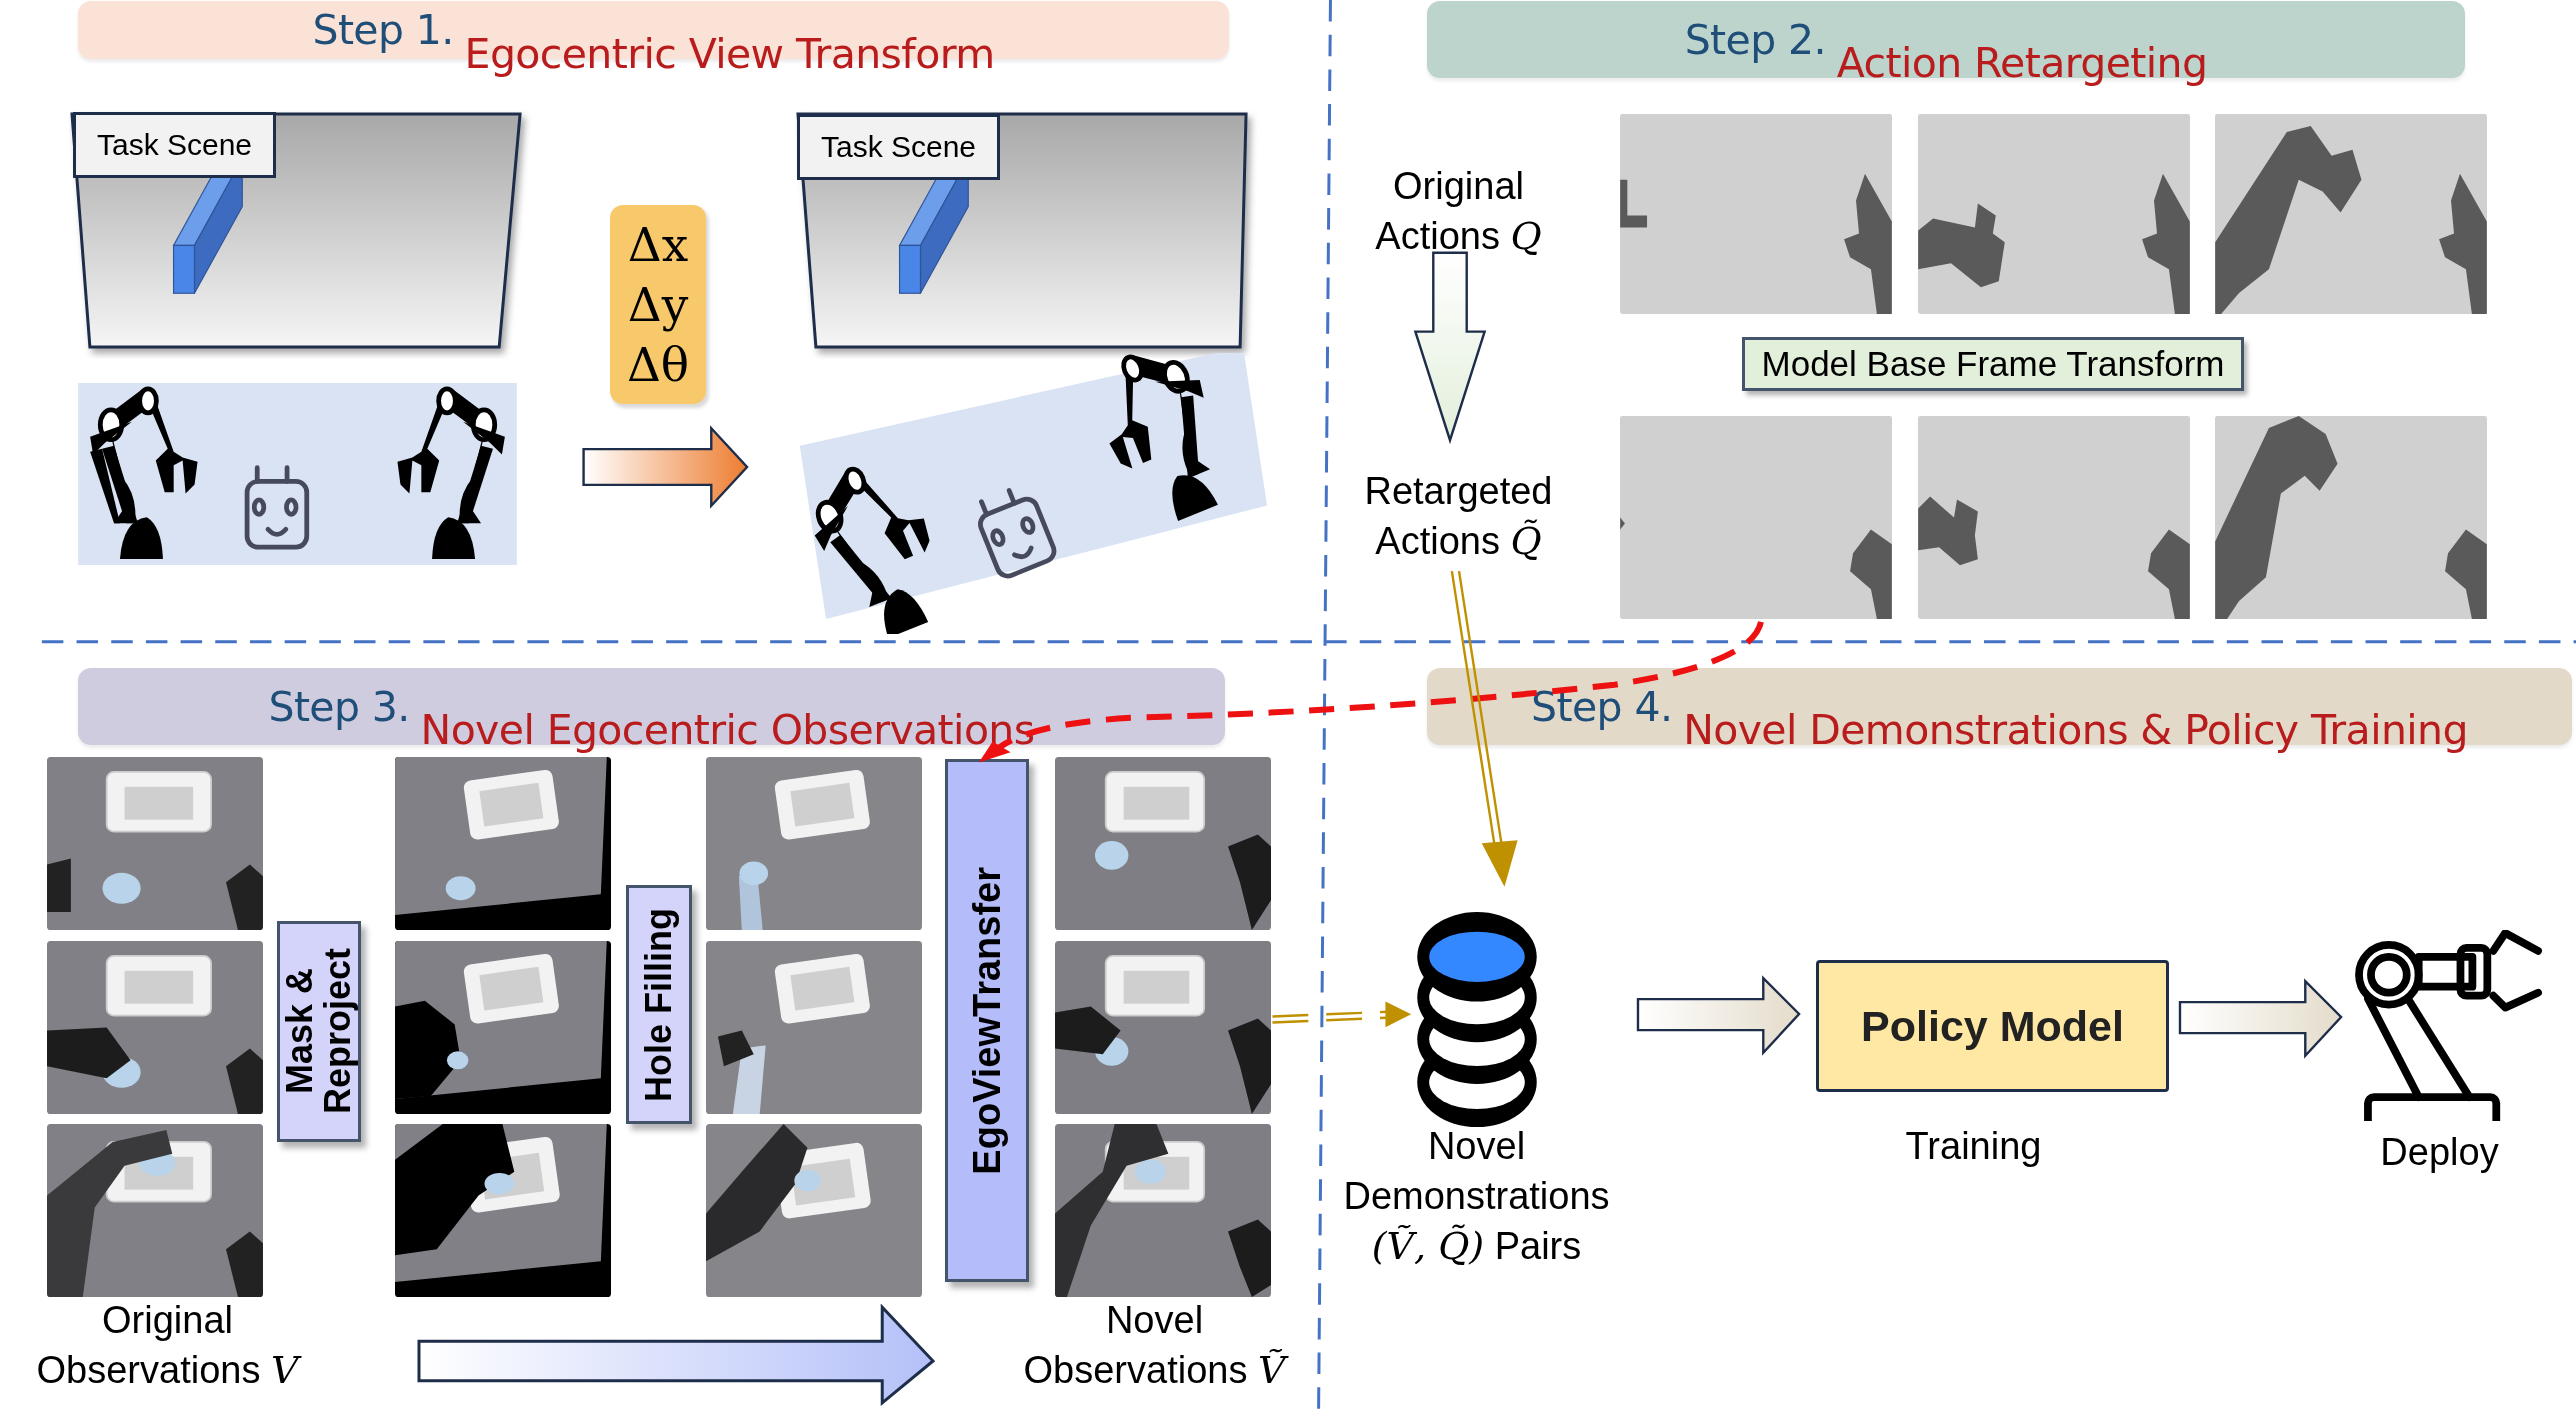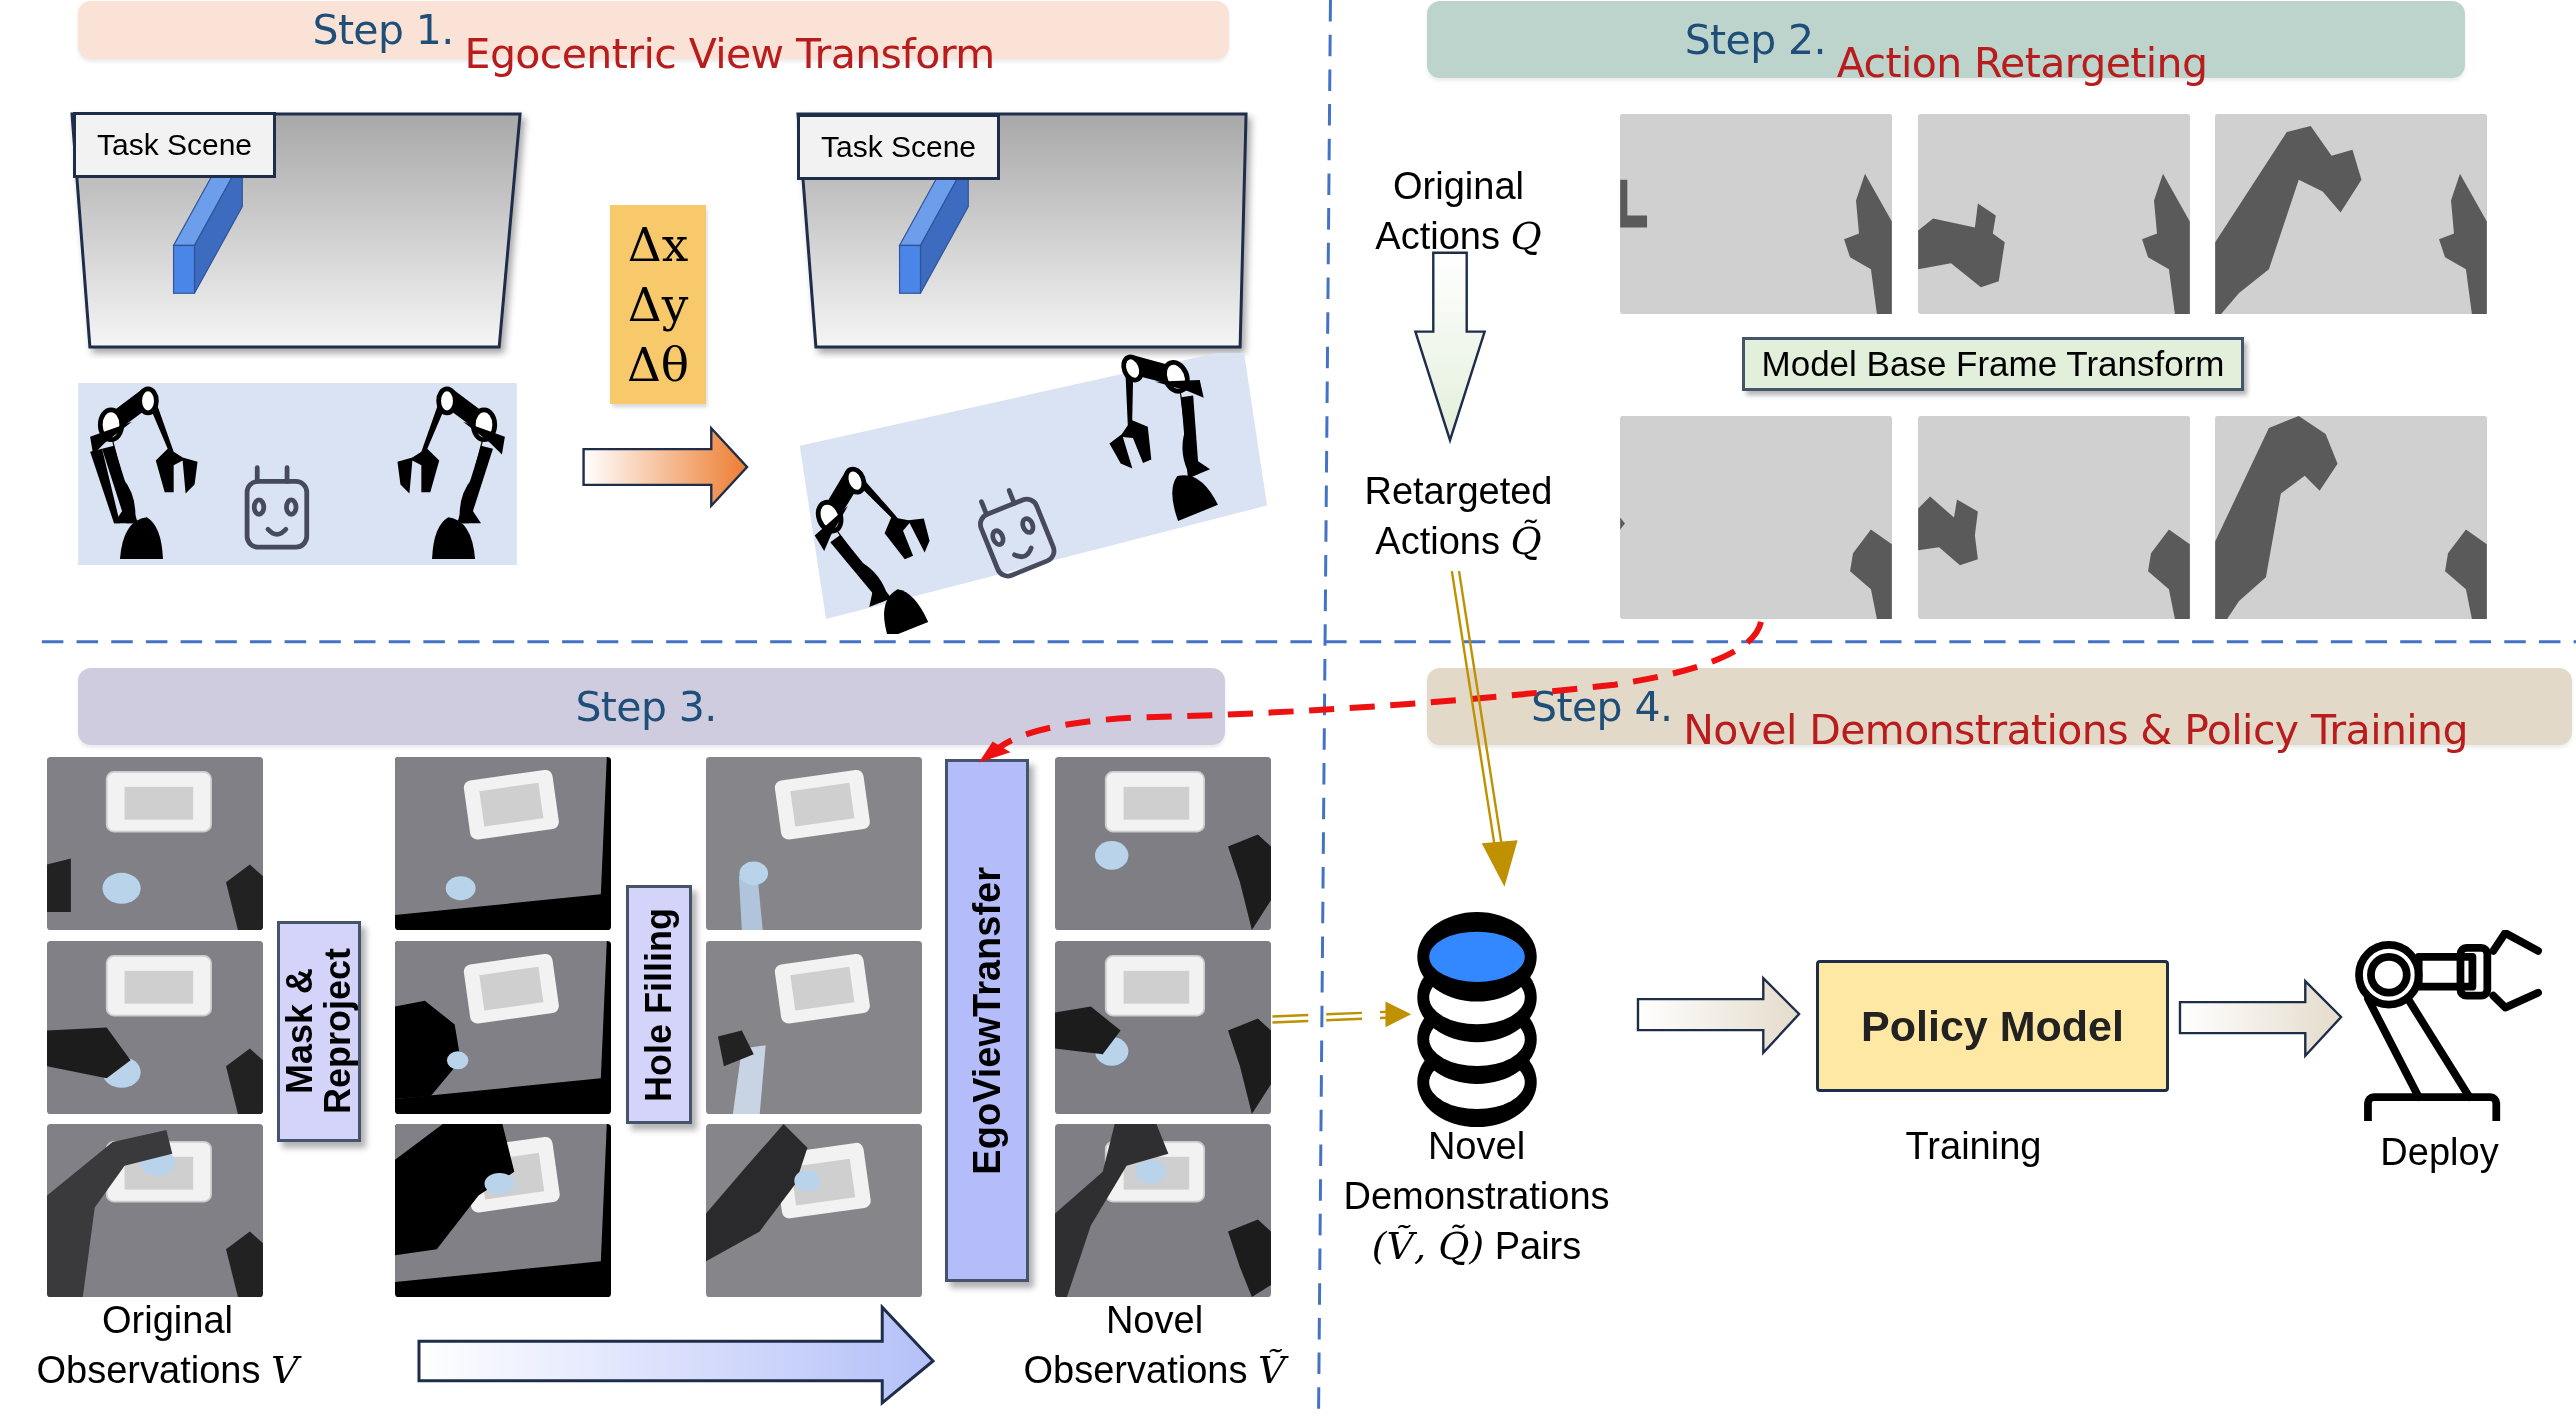--- a/index.html
+++ b/index.html
@@ -51,21 +51,21 @@
   <g>
     <polygon points="175,230 210,230 290,85 255,85" fill="#6d9eeb" stroke="#2f5597" stroke-width="2"></polygon>
     <polygon points="210,230 210,310 290,165 290,85" fill="#3c6bbf" stroke="#2f5597" stroke-width="2"></polygon>
     <rect x="175" y="230" width="35" height="80" fill="#4a86e8" stroke="#2f5597" stroke-width="2"></rect>
   </g>
 </svg>
 <div class="abs" style="left:797px;top:114px;width:203px;height:66px;background:#f2f2f2;border:3px solid #1e2d4a;display:flex;align-items:center;justify-content:center;font-size:30px;box-sizing:border-box;">
   <span>Task Scene</span>
 </div>
 
-<div class="abs" style="left:610px;top:205px;width:96px;height:199px;background:#f8c96b;box-shadow:2.4px 3.6px 3.6px rgba(0,0,0,0.15);display:flex;flex-direction:column;align-items:center;justify-content:center;font-size:47px;font-family:'DejaVu Serif',serif;line-height:60px;">
+<div class="abs" style="left:610px;top:205px;width:96px;height:199px;background:#f8c96b;box-shadow:2.4px 3.6px 3.6px rgba(0,0,0,0.15);display:flex;flex-direction:column;align-items:center;justify-content:center;font-size:47px;font-family:'DejaVu Serif',serif;line-height:60px;border-radius:13px;">
   <span>Δx</span>
   <span>Δy</span>
   <span>Δθ</span>
 </div>
 
 <svg class="abs" style="left:78px;top:383px" width="442" height="185" viewBox="0 0 740 310">
   <rect x="0" y="0" width="735" height="305" fill="#dae3f3"></rect>
   <g>
     <path d="M60,235 L95,235 Q100,190 75,160 L48,55 L105,12 Q125,0 130,30 L160,115 L175,125 L200,132 L195,170 L180,185 L175,130 L160,138 L160,183 L145,183 L130,130 L150,110 L120,40 L55,88 L80,205 Z" fill="#000"></path>
     <ellipse cx="55" cy="70" rx="18" ry="25" fill="#fff" stroke="#000" stroke-width="8"></ellipse>
@@ -195,20 +195,21 @@
 </div>
 <div class="sim" style="left:2215px;top:416px;width:272px;height:203px;">
   <svg width="272" height="203" viewBox="0 0 455 340">
       <path d="M0,210 L90,20 L140,0 L185,30 L205,80 L175,125 L150,100 L110,130 L85,270 L40,310 L20,340 L0,340 Z" fill="#5a5a5a"></path>
       <path d="M390,230 L420,190 L455,215 L455,340 L430,340 L420,290 L385,260 Z" fill="#5a5a5a"></path>
     </svg>
 </div>
 
 <div class="banner" style="left:78px;top:668px;width:1147px;height:77px;background:#cfcce0;">
   <span class="step">Step 3.</span>
+  <span class="title">Novel Egocentric Observations</span>
 </div>
 
 <svg class="abs" style="left:0;top:0;pointer-events:none" width="0" height="0">
   <defs>
     <linearGradient id="floorGrad" x1="0" y1="0" x2="1" y2="1">
       <stop offset="0" stop-color="#8a8a8e"></stop>
       <stop offset="0.5" stop-color="#7b7b80"></stop>
       <stop offset="1" stop-color="#9a9a9e"></stop>
     </linearGradient>
   </defs>

